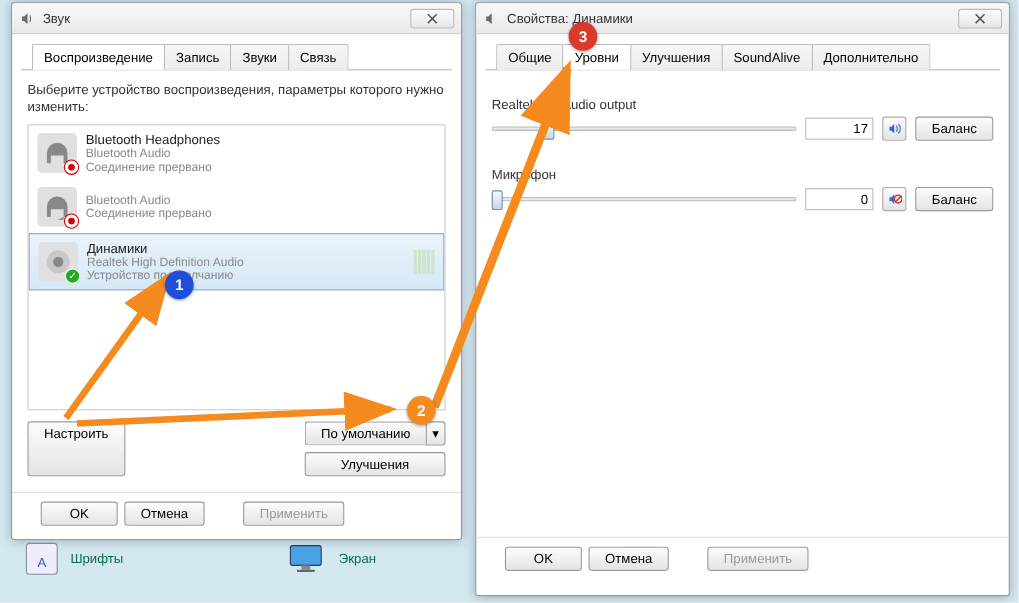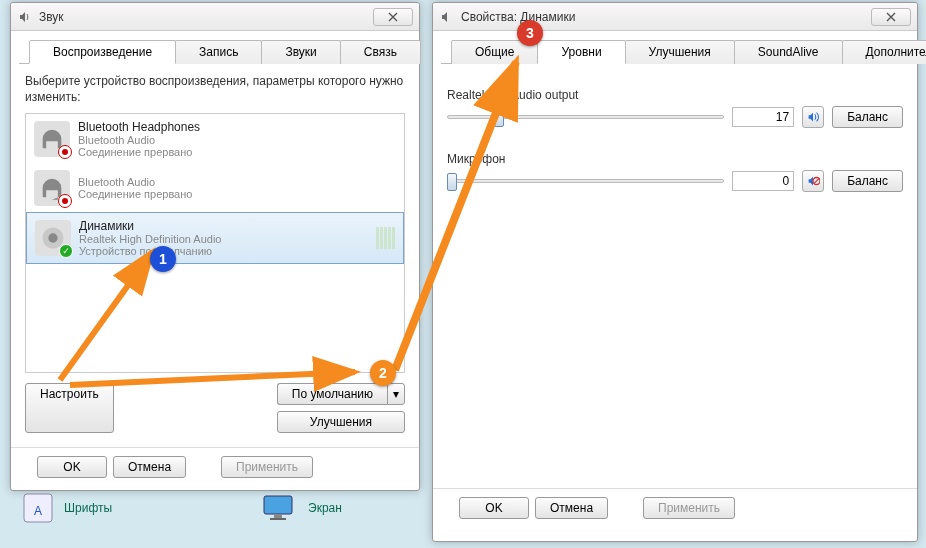--- a/index.html
+++ b/index.html
@@ -6,21 +6,21 @@
 body { background: #d4e8f0; width: 926px; height: 548px; position: relative; overflow: hidden; }
 
 .window { position: absolute; background: #fff; border: 1px solid #999; box-shadow: 0 0 10px rgba(0,0,0,0.25); border-radius: 3px; }
 .titlebar { height: 28px; display: flex; align-items: center; padding: 0 6px; background: linear-gradient(#f9f9f9,#e9e9e9); border-bottom: 1px solid #ccc; border-radius: 3px 3px 0 0; }
 .titlebar .icon { width: 16px; height: 16px; margin-right: 6px; }
 .titlebar .title { flex: 1; color: #333; }
 .closebtn { width: 40px; height: 18px; border: 1px solid #bbb; border-radius: 3px; background: linear-gradient(#fcfcfc,#e6e6e6); display: flex; align-items: center; justify-content: center; cursor: pointer; }
 .closebtn svg { width: 10px; height: 10px; }
 
 .tabs { display: flex; padding: 8px 10px 0 10px; gap: 0; border-bottom: 1px solid #bbb; margin: 0 8px; }
-.tab { padding: 4px 23px; border: 1px solid #bbb; border-bottom: none; background: linear-gradient(#f6f6f6,#ececec); margin-right: -1px; cursor: pointer; border-radius: 2px 2px 0 0; position: relative; top: 1px; }
+.tab { padding: 4px 10px; border: 1px solid #bbb; border-bottom: none; background: linear-gradient(#f6f6f6,#ececec); margin-right: -1px; cursor: pointer; border-radius: 2px 2px 0 0; position: relative; top: 1px; }
 .tab.active { background: #fff; border-bottom: 1px solid #fff; z-index: 2; }
 
 .body { padding: 10px 14px; }
 .instr { color: #333; margin-bottom: 8px; line-height: 1.3; }
 
 .device-list { border: 1px solid #ccc; height: 260px; background: #fff; overflow: auto; }
 .device { display: flex; align-items: center; padding: 6px 8px; gap: 8px; position: relative; }
 .device.selected { background: linear-gradient(#eaf3fb,#d6e8f7); border: 1px solid #7da2ce; }
 .dev-icon { width: 36px; height: 36px; background: #e0e0e0; border-radius: 4px; display: flex; align-items: center; justify-content: center; position: relative; }
 .dev-icon svg { width: 28px; height: 28px; }

